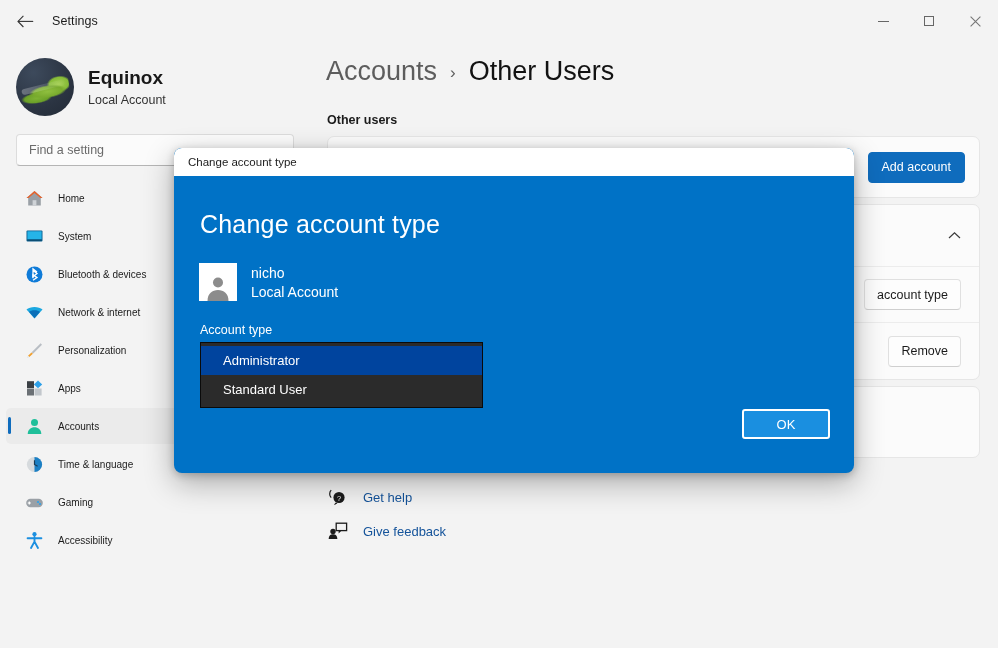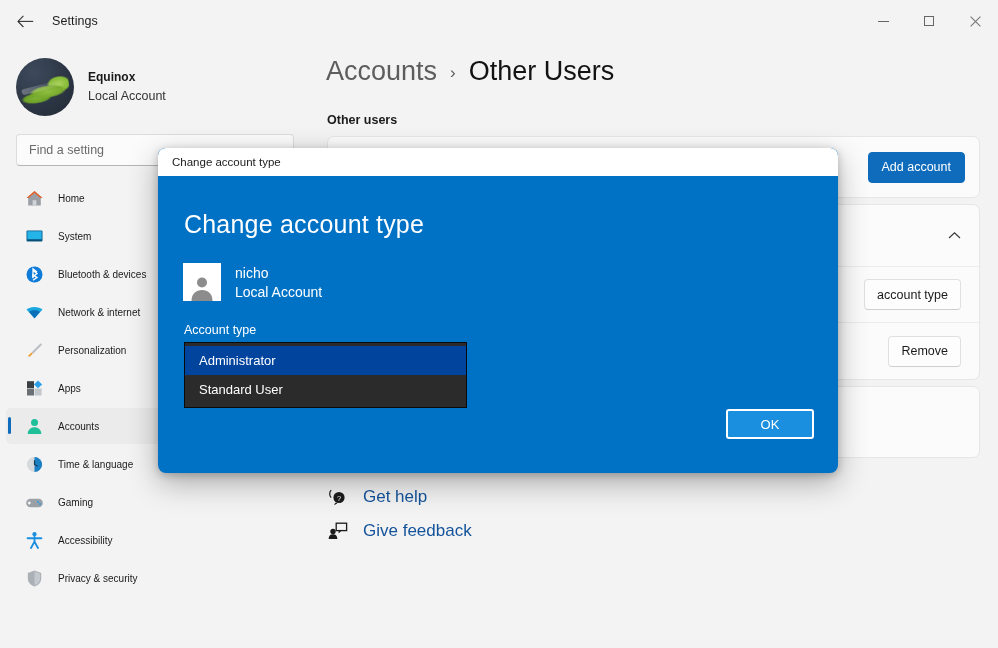--- a/index.html
+++ b/index.html
@@ -82,21 +82,21 @@
     transform: rotate(-8deg);
   }
   .avatar-big .worm::after {
     content:""; position:absolute; left:2px; top:6px;
     width: 44px; height: 6px;
     background: linear-gradient(90deg, rgba(255,255,255,.28), rgba(255,255,255,.02));
     border-radius: 4px;
     transform: rotate(-6deg);
   }
   .profile-text { margin-left: 14px; line-height: 1.28; }
-  .profile-name { font-size: 12px; font-weight: 700; color: #191919; }
+  .profile-name { font-size: 19px; font-weight: 700; color: #191919; }
   .profile-sub  { font-size: 12.5px; color: #333; margin-top: 2px; }
 
   .searchbox {
     margin: 14px 16px 0 16px;
     height: 32px;
     background: #fbfbfb;
     border: 1px solid #dcdcdc;
     border-bottom-color: #b5b5b5;
     border-radius: 4px;
     display: flex; align-items: center;
@@ -219,26 +219,26 @@
   .footer-links { margin: 24px 0 0 17px; }
   .flink {
     display: flex; align-items: center;
     height: 30px; margin-bottom: 4px;
   }
   .flink-ico {
     width: 22px; height: 20px; margin-right: 14px;
     display: flex; align-items: center; justify-content: center;
     flex: 0 0 auto;
   }
-  .flink-label { font-size: 17px; color: #14539a; }
+  .flink-label { font-size: 13px; color: #14539a; }
 
   
   .dialog {
     position: absolute;
-    left: 158px; top: 148px;
+    left: 174px; top: 148px;
     width: 680px; height: 325px;
     background: #0072c6;
     border-radius: 8px 8px 8px 8px;
     box-shadow: 0 10px 30px rgba(0,0,0,.30), 0 2px 8px rgba(0,0,0,.22);
     overflow: hidden;
   }
   .dialog-titlebar {
     height: 28px;
     background: #ffffff;
     display: flex; align-items: center;
@@ -282,21 +282,21 @@
   .combo-open {
     margin-top: 5px; margin-left: 2px;
     width: 283px;
     background: #2b2b2b;
     border: 1px solid #0a0a0a;
     padding: 3px 0;
   }
   .combo-opt {
     height: 29px;
     display: flex; align-items: center;
-    padding-left: 14px;
+    padding-left: 22px;
     color: #ffffff; font-size: 13px;
   }
   .combo-opt.sel { background: #00449e; }
 
   .dialog-buttons {
     position: absolute;
     right: 24px; bottom: 34px;
     display: flex; gap: 31px;
   }
   .dlg-btn {
@@ -459,29 +459,20 @@
       <div class="navitem">
         <span class="nav-ico">
           <svg width="19" height="19" viewBox="0 0 19 19">
             <circle cx="9.5" cy="3.2" r="2.1" fill="#1b8fe0"></circle>
             <path d="M9.5 5.7 L9.5 11 M2.6 7.2 L16.4 7.2 M9.5 10.6 L6 17 M9.5 10.6 L13 17" stroke="#1b8fe0" stroke-width="1.9" fill="none" stroke-linecap="round"></path>
           </svg>
         </span>
         <span class="nav-label">Accessibility</span>
       </div>
 
-      <div class="navitem">
-        <span class="nav-ico">
-          <svg width="19" height="19" viewBox="0 0 19 19">
-            <path d="M9.5 1.5 L16.2 4 L16.2 9.6 C16.2 13.6 13.2 16.3 9.5 17.6 C5.8 16.3 2.8 13.6 2.8 9.6 L2.8 4 Z" fill="#aab0b6"></path>
-            <path d="M9.5 2.6 L15.1 4.7 L15.1 9.6 C15.1 13 12.6 15.4 9.5 16.5 Z" fill="#c4c9ce"></path>
-          </svg>
-        </span>
-        <span class="nav-label">Privacy &amp; security</span>
-      </div>
 
     </div>
   </div>
 
   <div class="content">
 
     <div class="breadcrumb">
       <span class="crumb-parent">Accounts</span>
       <span class="crumb-sep">›</span>
       <span class="crumb-current">Other Users</span>

